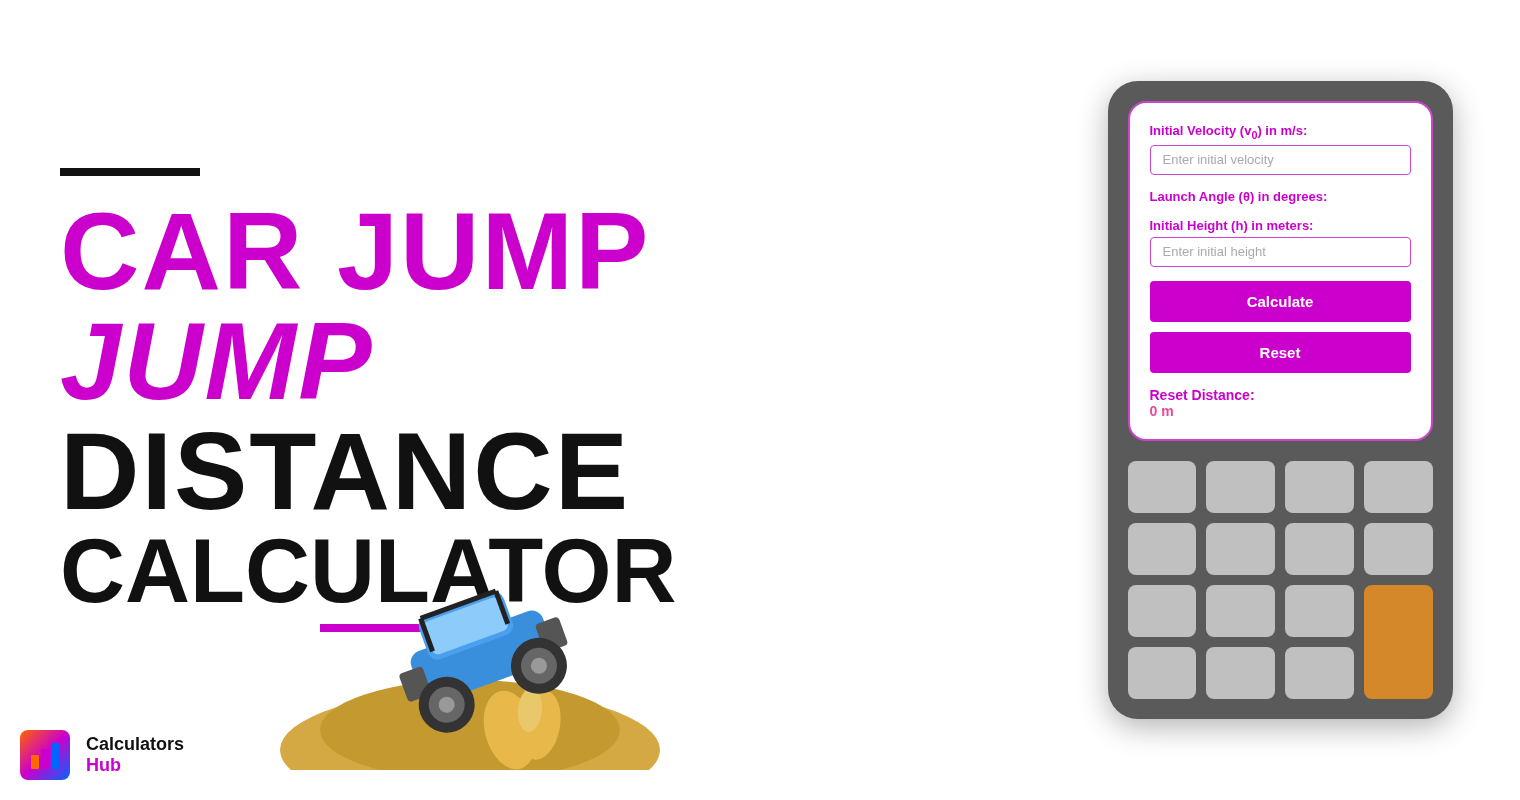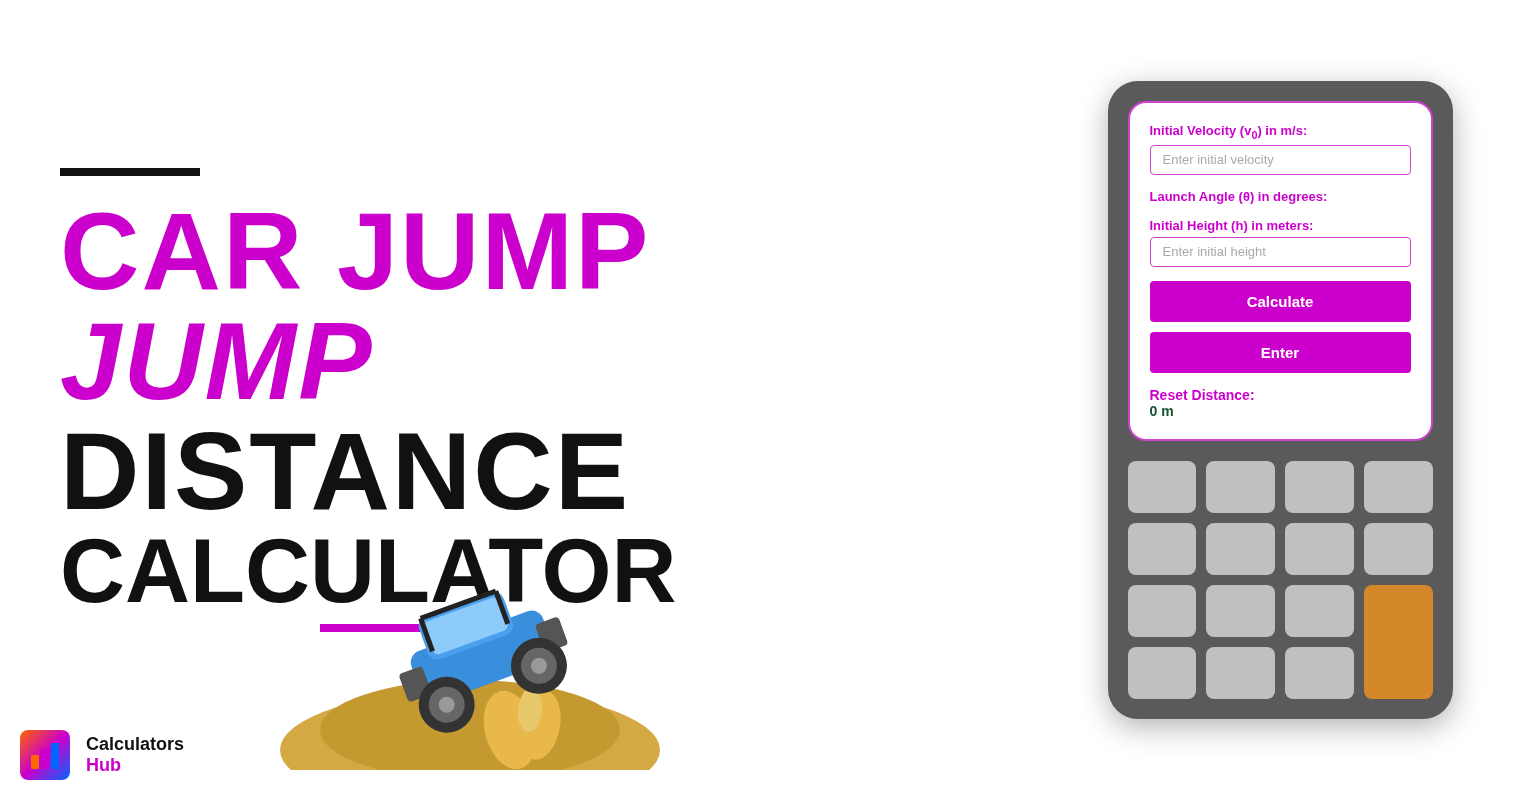--- a/index.html
+++ b/index.html
@@ -216,21 +216,21 @@
 
     .result-label {
       font-size: 14px;
       font-weight: 700;
       color: #cc00cc;
     }
 
     .result-value {
       font-size: 14px;
       font-weight: 700;
-      color: #14532d;
+      color: #ec4899;
     }
 
     
     .keypad {
       display: grid;
       grid-template-columns: repeat(4, 1fr);
       gap: 10px;
     }
 
     .key {
@@ -335,21 +335,21 @@
       
       <div class="field-group">
         <div class="field-label">
           Initial Height (h) in meters:
         </div>
         <input class="field-input" type="text" placeholder="Enter initial height" style="">
       </div>
 
       
       <button class="btn-calculate">Calculate</button>
-      <button class="btn-reset">Enter</button>
+      <button class="btn-reset">Reset</button>
 
       
       <div class="result-section">
         <div class="result-label">Reset Distance:</div>
         <div class="result-value">0 m</div>
       </div>
     </div>
 
     <div class="keypad">
 

